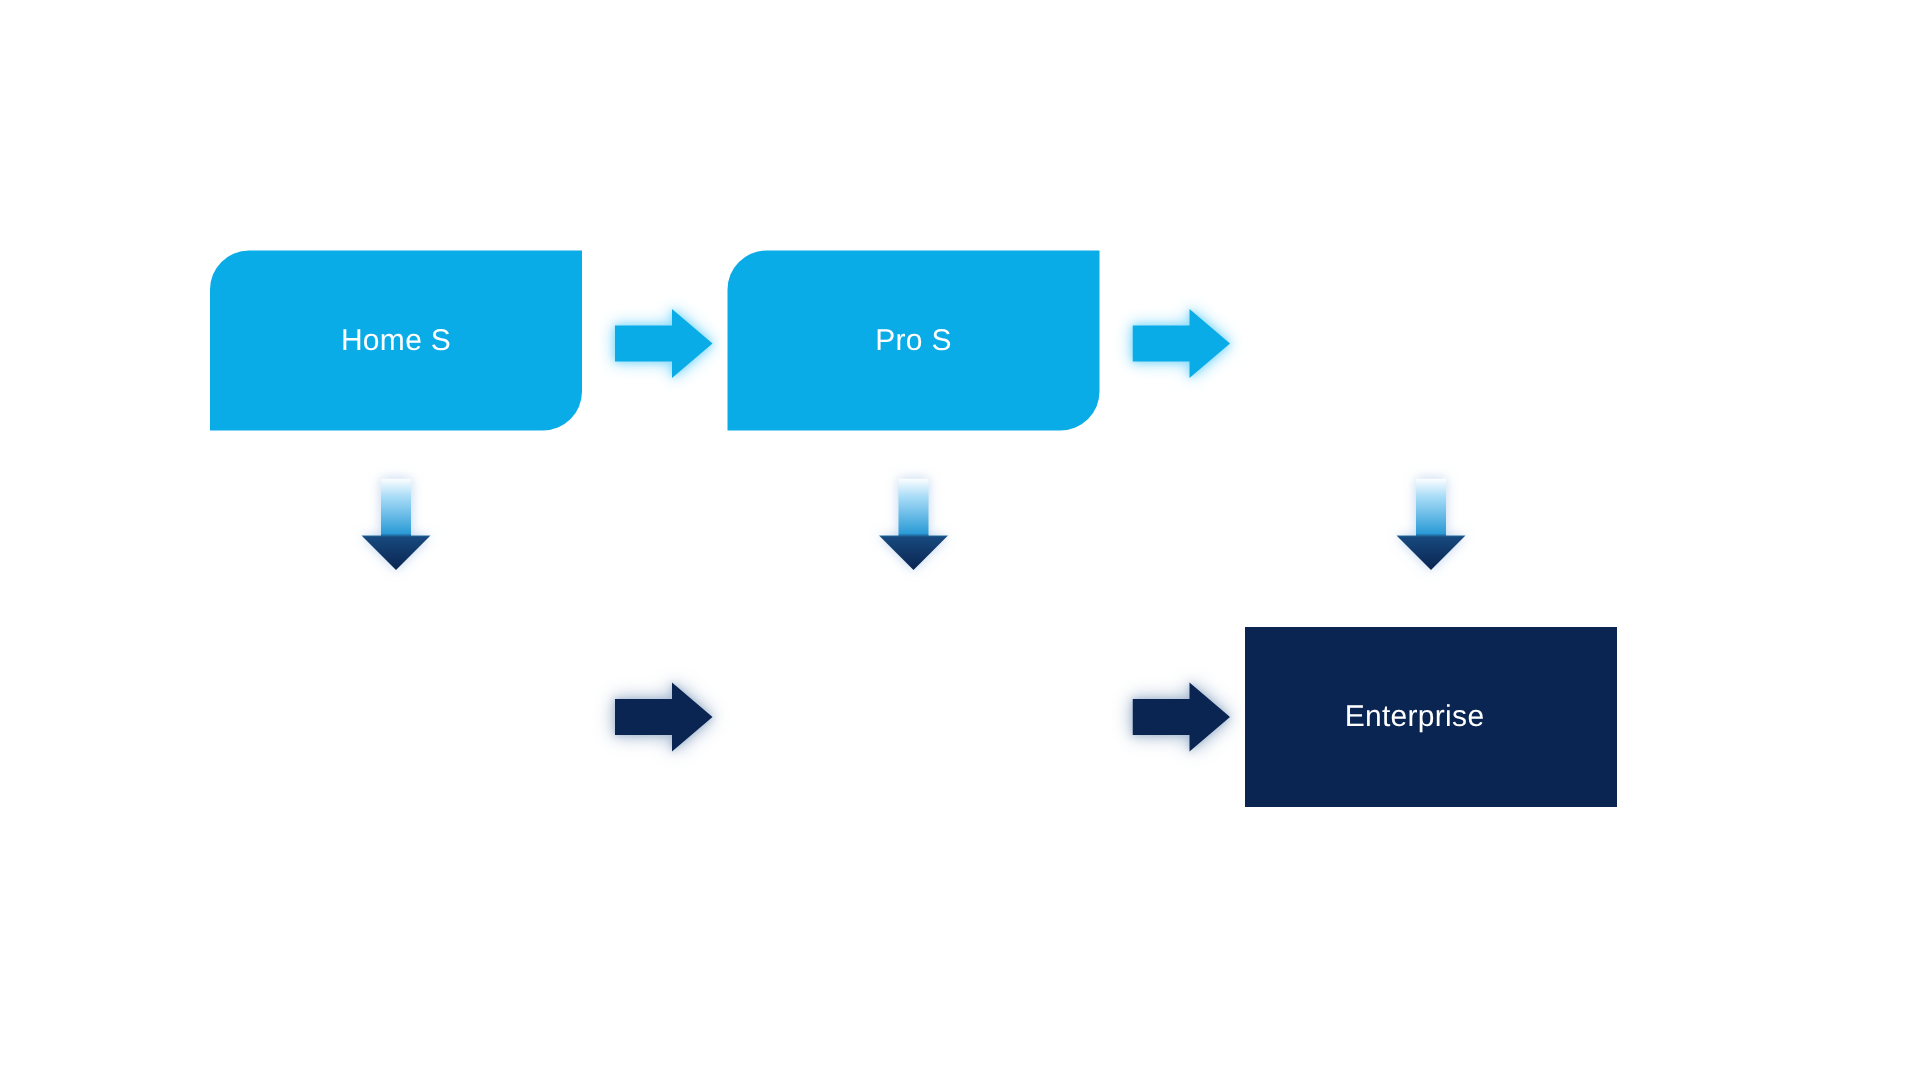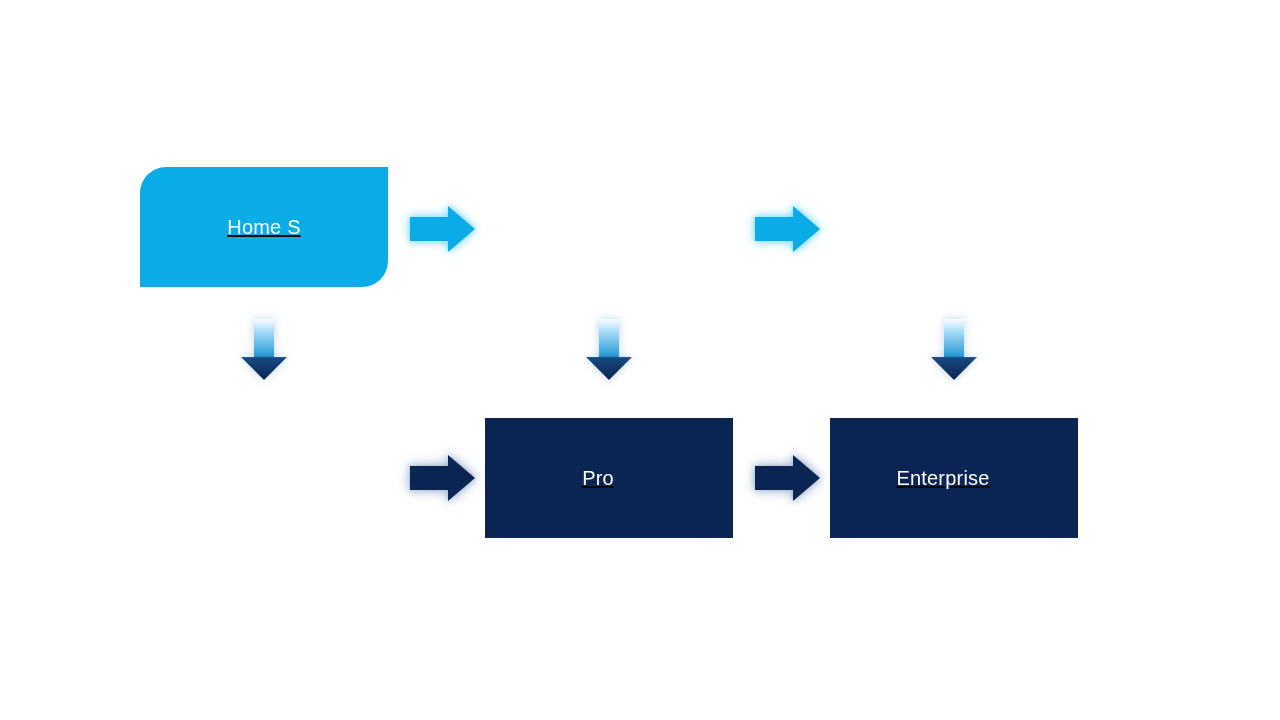--- a/index.html
+++ b/index.html
@@ -22,21 +22,20 @@
     background: var(--background);
     overflow: hidden;
   }
   .box {
     position: absolute;
     width: 248px;
     height: 120px;
     display: flex;
     align-items: center;
     justify-content: center;
-    text-decoration: underline;
   }
   .box .label {
     color: var(--text);
     font-size: 20px;
     letter-spacing: 0.2px;
     white-space: nowrap;
   }
   .box.top {
     top: 167px;
     background: var(--light-blue);
@@ -75,20 +74,23 @@
     filter: drop-shadow(0 0 4px rgba(125, 170, 220, 0.5));
   }
 </style>
 </head>
 <body>
 
 <div class="canvas">
 
   <div class="box top c0">
     <span class="label">Home S</span>
+  </div>
+  <div class="box top c1">
+    <span class="label">Pro S</span>
   </div>
 
   <div class="harrow row-top light g0">
     <svg width="66" height="50" viewBox="0 0 66 50">
       <polygon points="0,13 38,13 38,2 65,25 38,48 38,37 0,37" fill="currentColor"></polygon>
     </svg>
   </div>
   <div class="harrow row-top light g1">
     <svg width="66" height="50" viewBox="0 0 66 50">
       <polygon points="0,13 38,13 38,2 65,25 38,48 38,37 0,37" fill="currentColor"></polygon>
@@ -131,23 +133,20 @@
           <stop offset="0.2" stop-color="#A8DCF7"></stop>
           <stop offset="0.6" stop-color="#2B9BD6"></stop>
           <stop offset="0.64" stop-color="#17497E"></stop>
           <stop offset="1" stop-color="#0A2450"></stop>
         </linearGradient>
       </defs>
       <polygon points="14,0 34,0 34,38 47,38 24,61 1,38 14,38" fill="url(#dg2)"></polygon>
     </svg>
   </div>
 
-  <div class="box bottom c1">
-    <span class="label">Pro</span>
-  </div>
   <div class="box bottom c2">
     <span class="label">Enterprise</span>
   </div>
 
   <div class="harrow row-bottom dark g0">
     <svg width="66" height="50" viewBox="0 0 66 50">
       <polygon points="0,13 38,13 38,2 65,25 38,48 38,37 0,37" fill="currentColor"></polygon>
     </svg>
   </div>
   <div class="harrow row-bottom dark g1">

